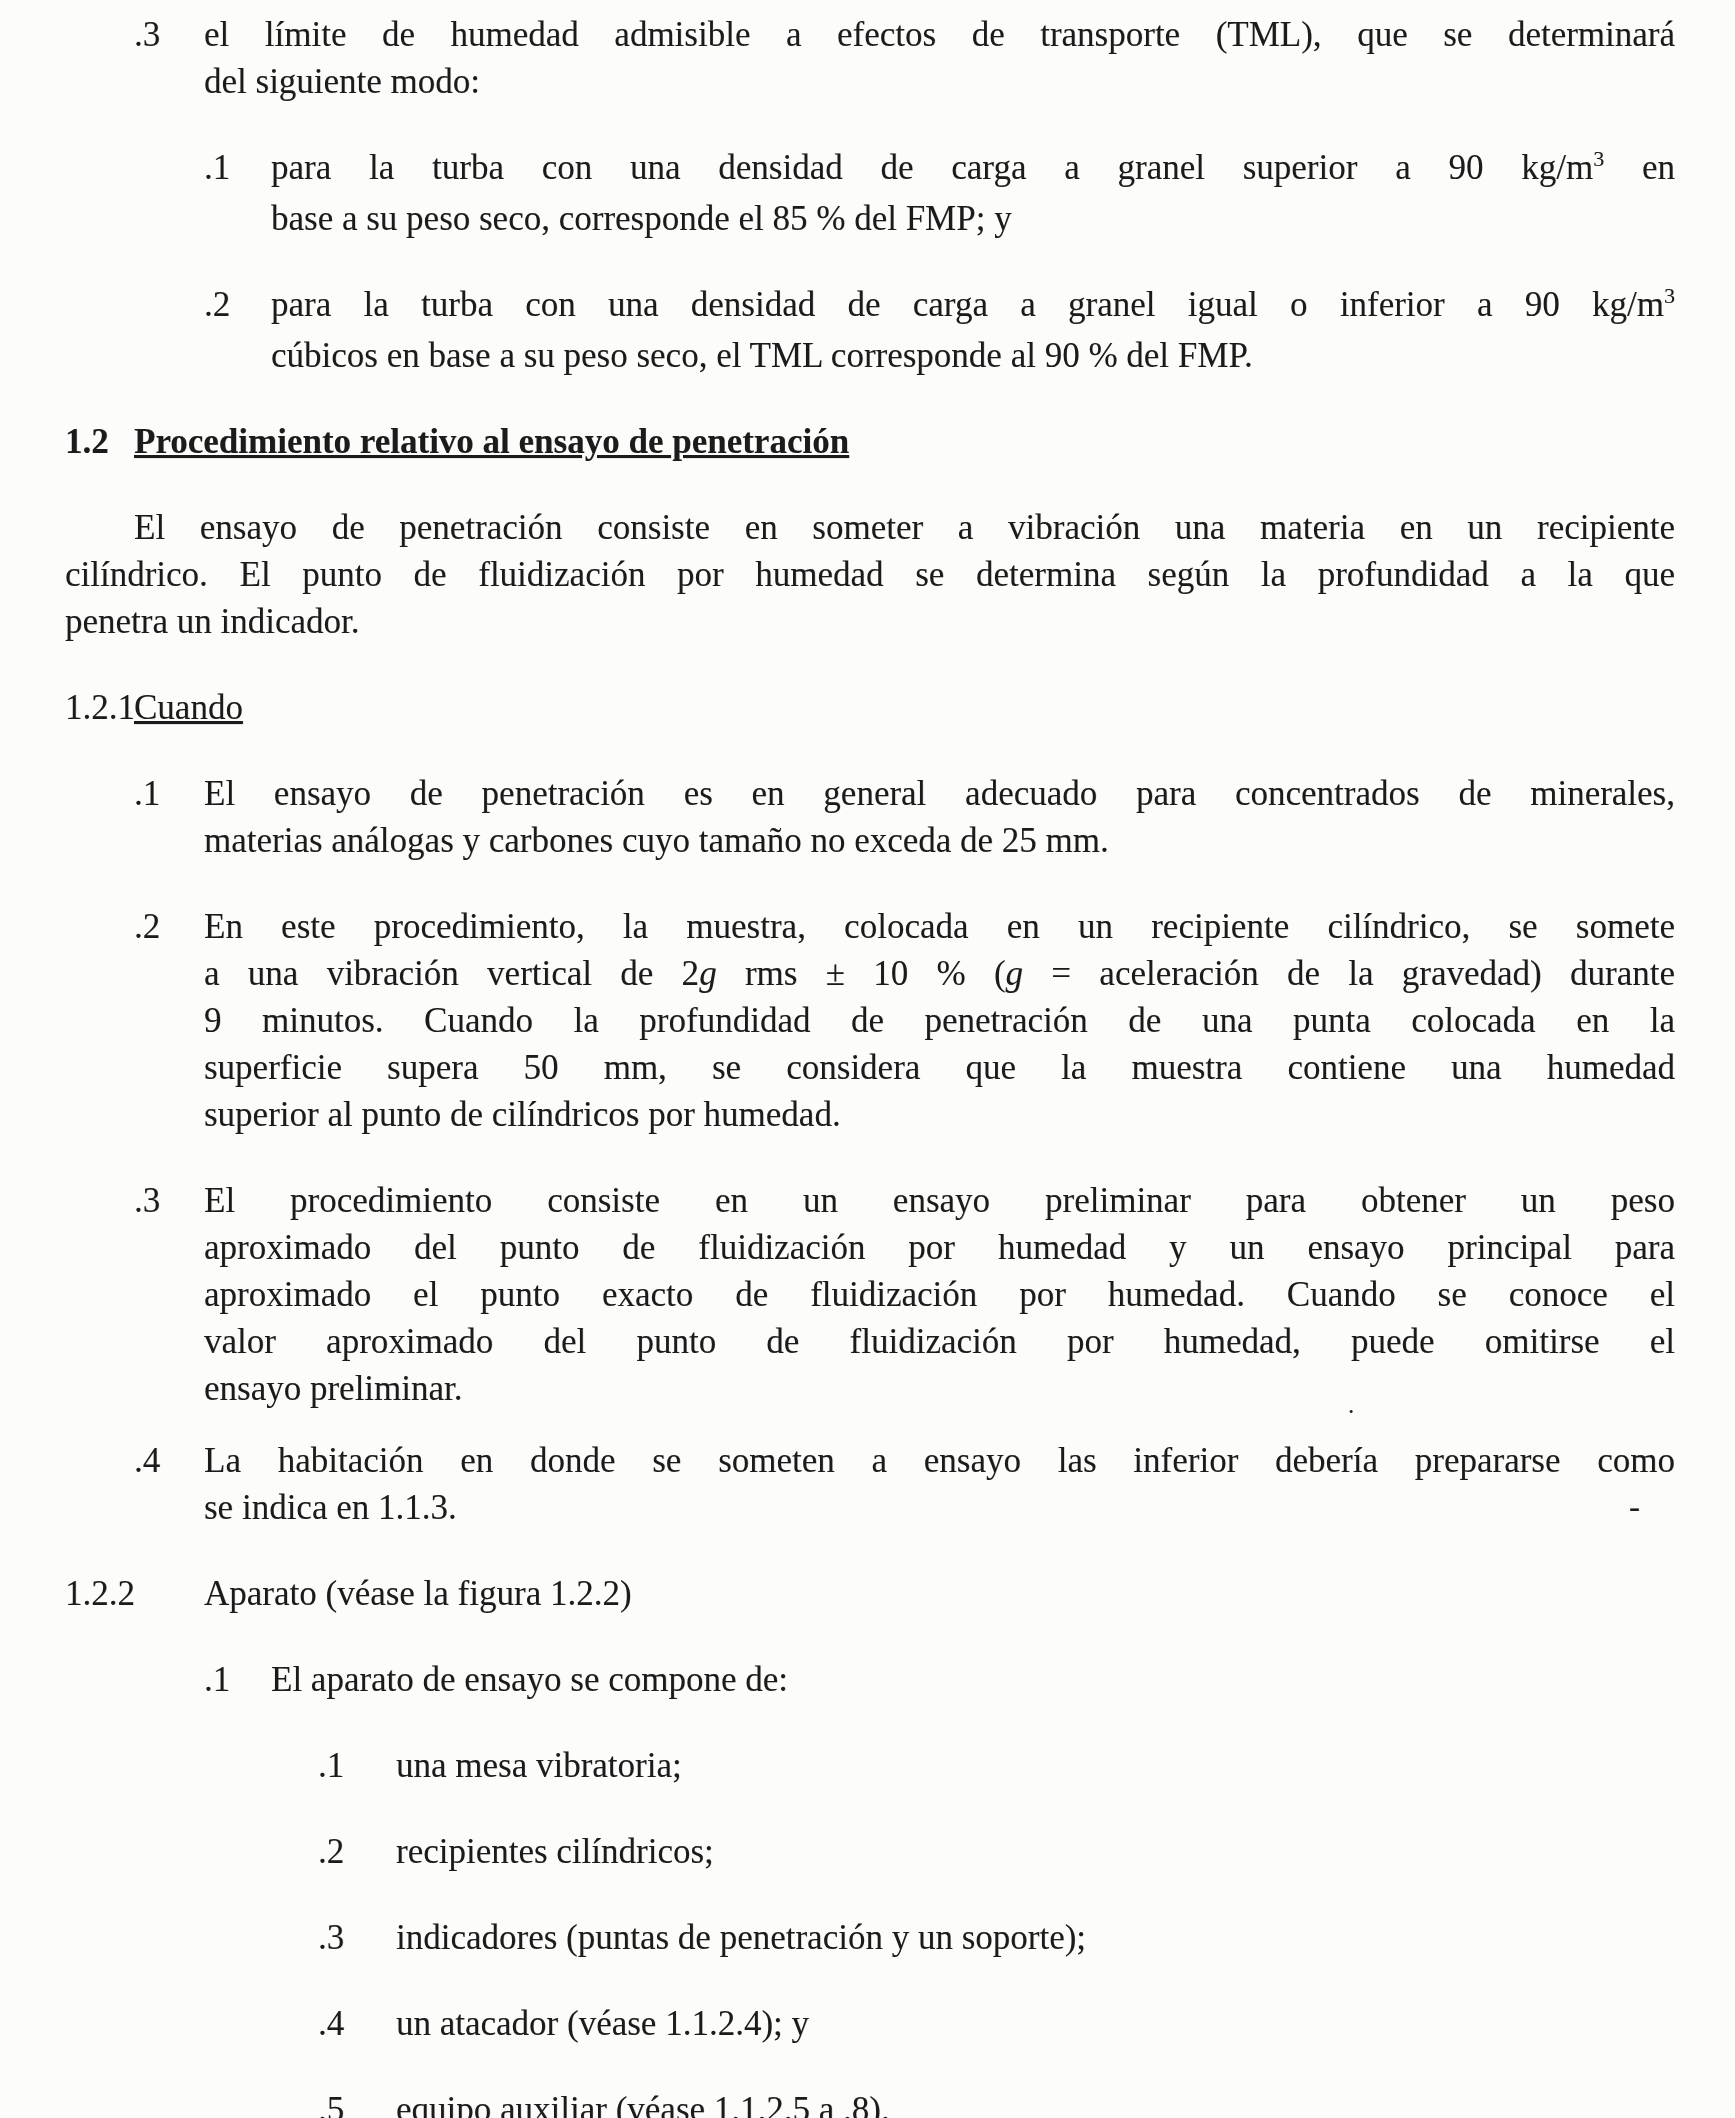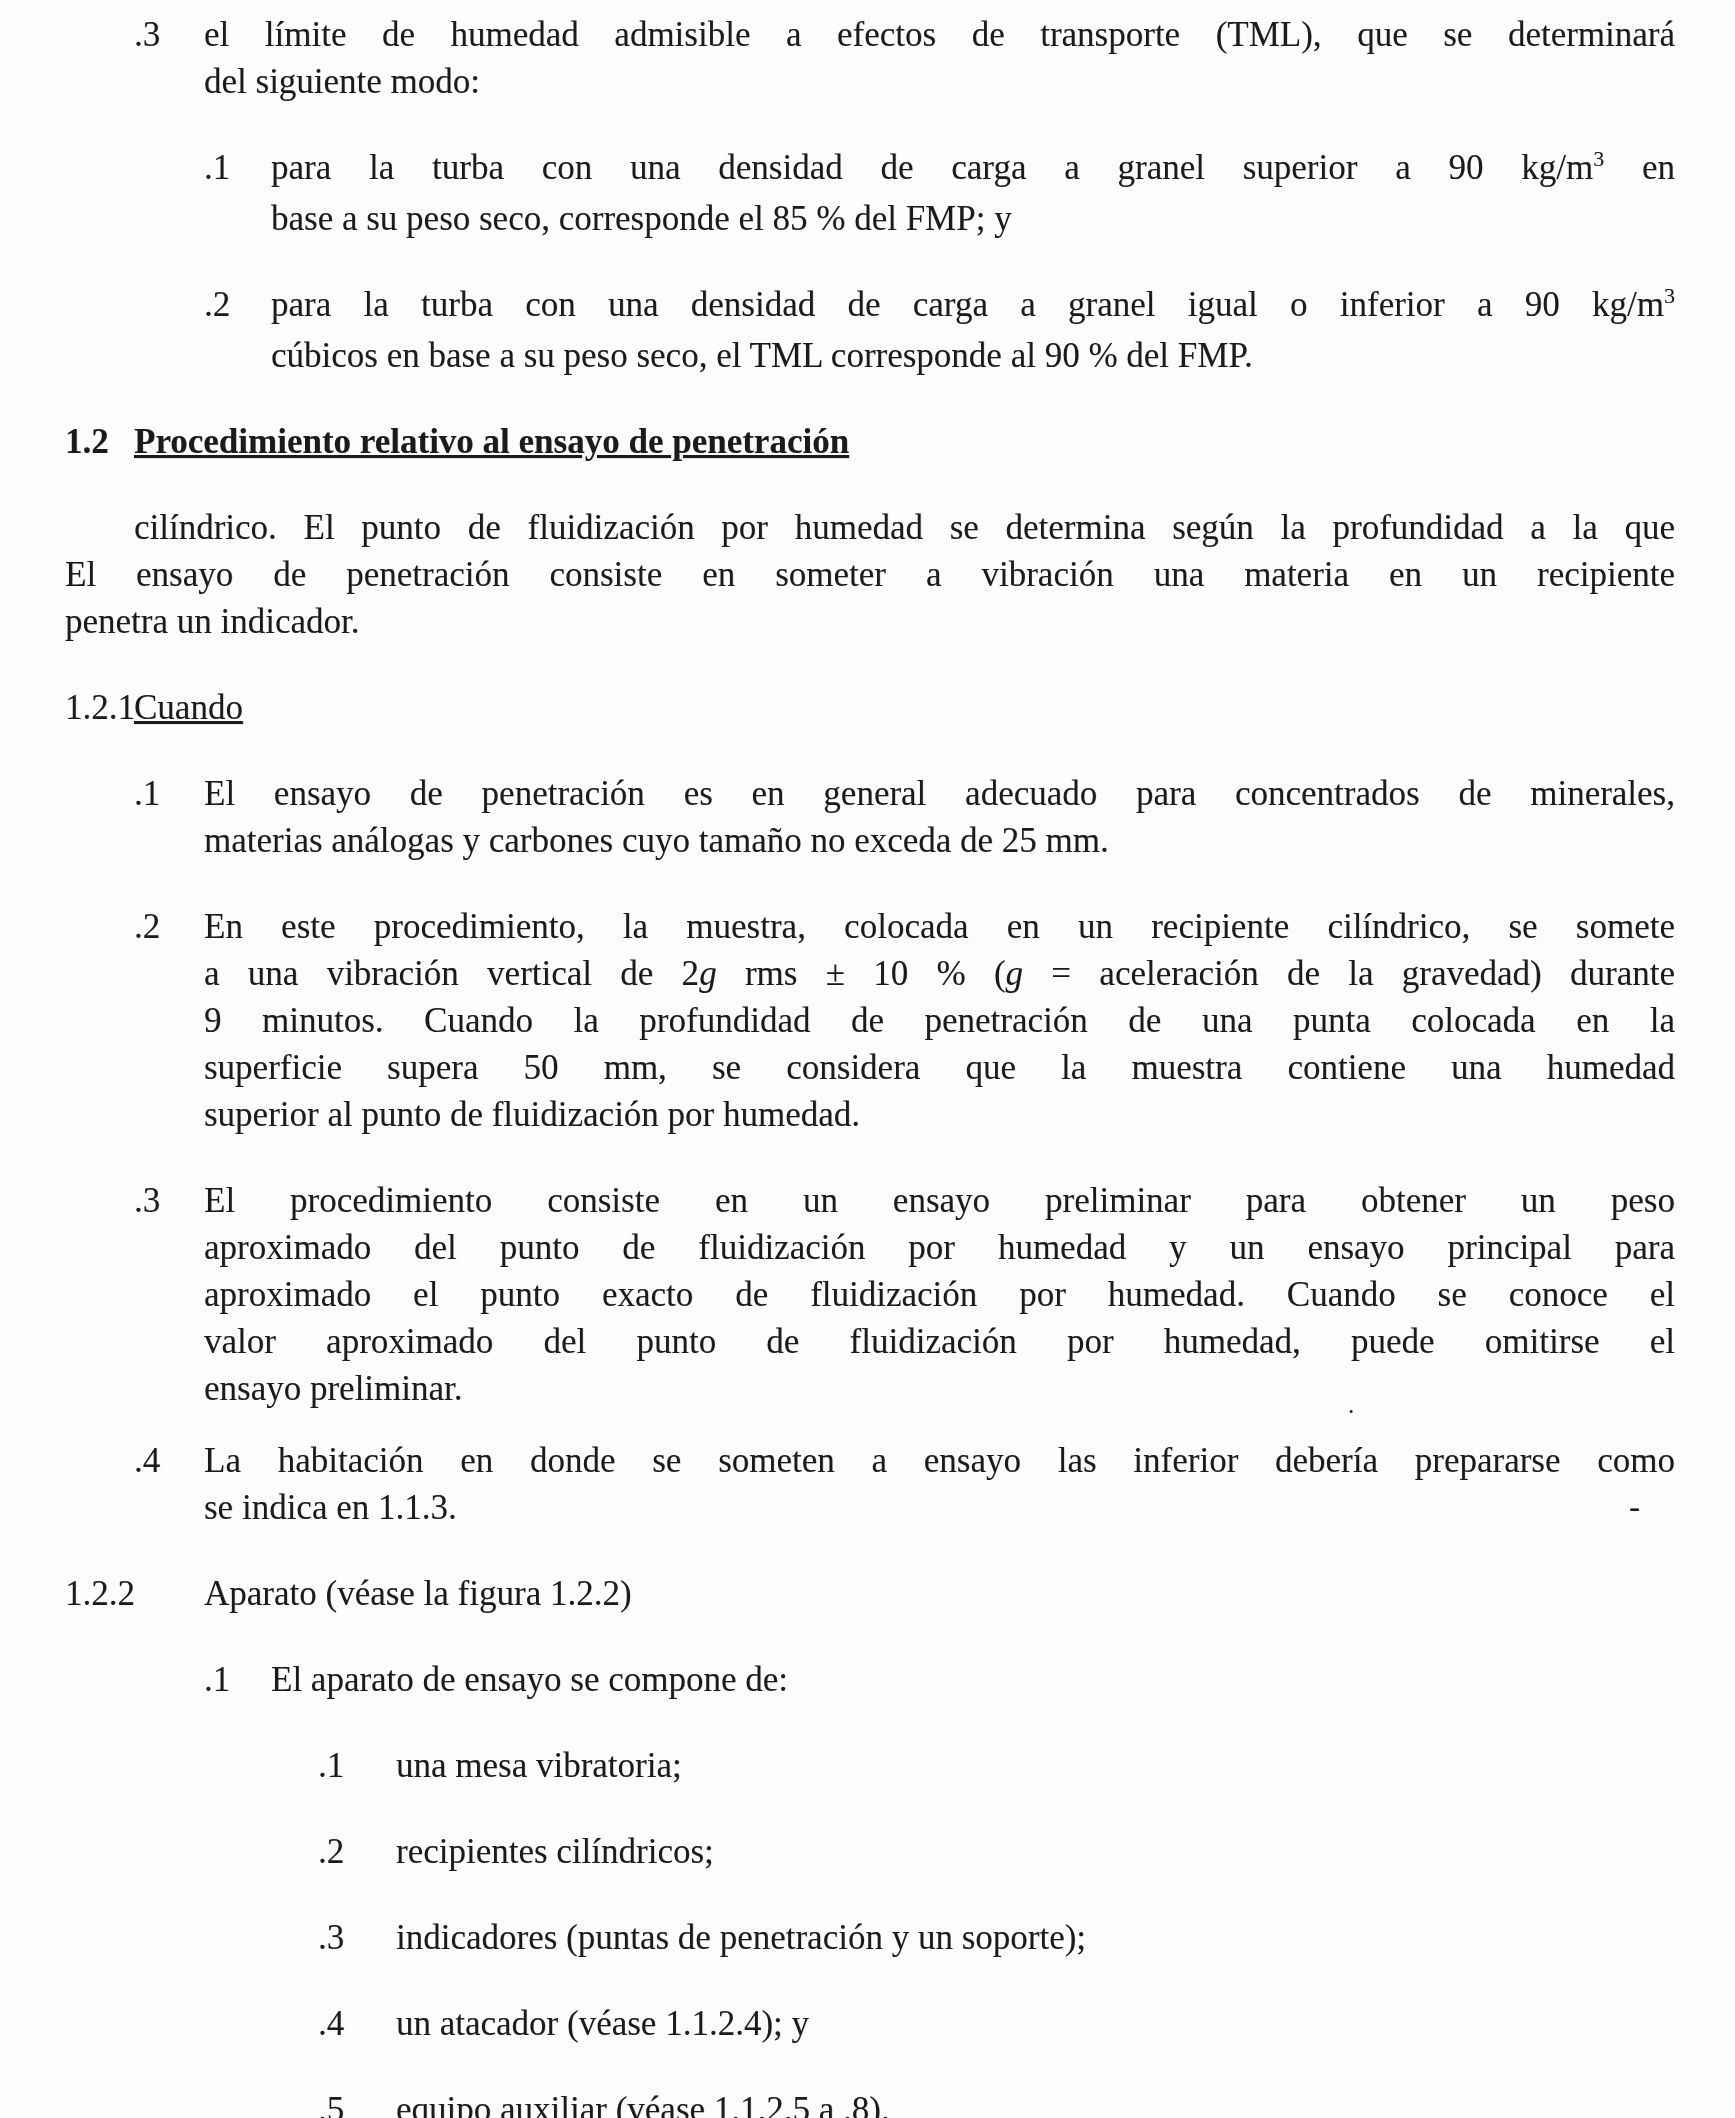--- a/index.html
+++ b/index.html
@@ -61,22 +61,22 @@
         </div>
       </div>
       <div class="block heading h1 bold">
         <span class="num">1.2</span>
         <div class="body">
           <div class="line last">Procedimiento relativo al ensayo de penetración</div>
         </div>
       </div>
       <div class="block para">
         <div class="body">
+          <div class="line">El ensayo de penetración consiste en someter a vibración una materia en un recipiente</div>
           <div class="line">cilíndrico. El punto de fluidización por humedad se determina según la profundidad a la que</div>
-          <div class="line">El ensayo de penetración consiste en someter a vibración una materia en un recipiente</div>
           <div class="line last">penetra un indicador.</div>
         </div>
       </div>
       <div class="block heading h1">
         <span class="num">1.2.1</span>
         <div class="body">
           <div class="line last">Cuando</div>
         </div>
       </div>
       <div class="block item lv1">
@@ -86,21 +86,21 @@
           <div class="line last">materias análogas y carbones cuyo tamaño no exceda de 25 mm.</div>
         </div>
       </div>
       <div class="block item lv1">
         <span class="num">.2</span>
         <div class="body">
           <div class="line">En este procedimiento, la muestra, colocada en un recipiente cilíndrico, se somete</div>
           <div class="line">a una vibración vertical de 2<span class="it">g</span> rms ± 10 % (<span class="it">g</span> = aceleración de la gravedad) durante</div>
           <div class="line">9 minutos. Cuando la profundidad de penetración de una punta colocada en la</div>
           <div class="line">superficie supera 50 mm, se considera que la muestra contiene una humedad</div>
-          <div class="line last">superior al punto de fluidización por humedad.</div>
+          <div class="line last">superior al punto de cilíndricos por humedad.</div>
         </div>
       </div>
       <div class="block item lv1">
         <span class="num">.3</span>
         <div class="body">
           <div class="line">El procedimiento consiste en un ensayo preliminar para obtener un peso</div>
           <div class="line">aproximado del punto de fluidización por humedad y un ensayo principal para</div>
           <div class="line">aproximado el punto exacto de fluidización por humedad. Cuando se conoce el</div>
           <div class="line">valor aproximado del punto de fluidización por humedad, puede omitirse el</div>
           <div class="line last">ensayo preliminar.</div>

